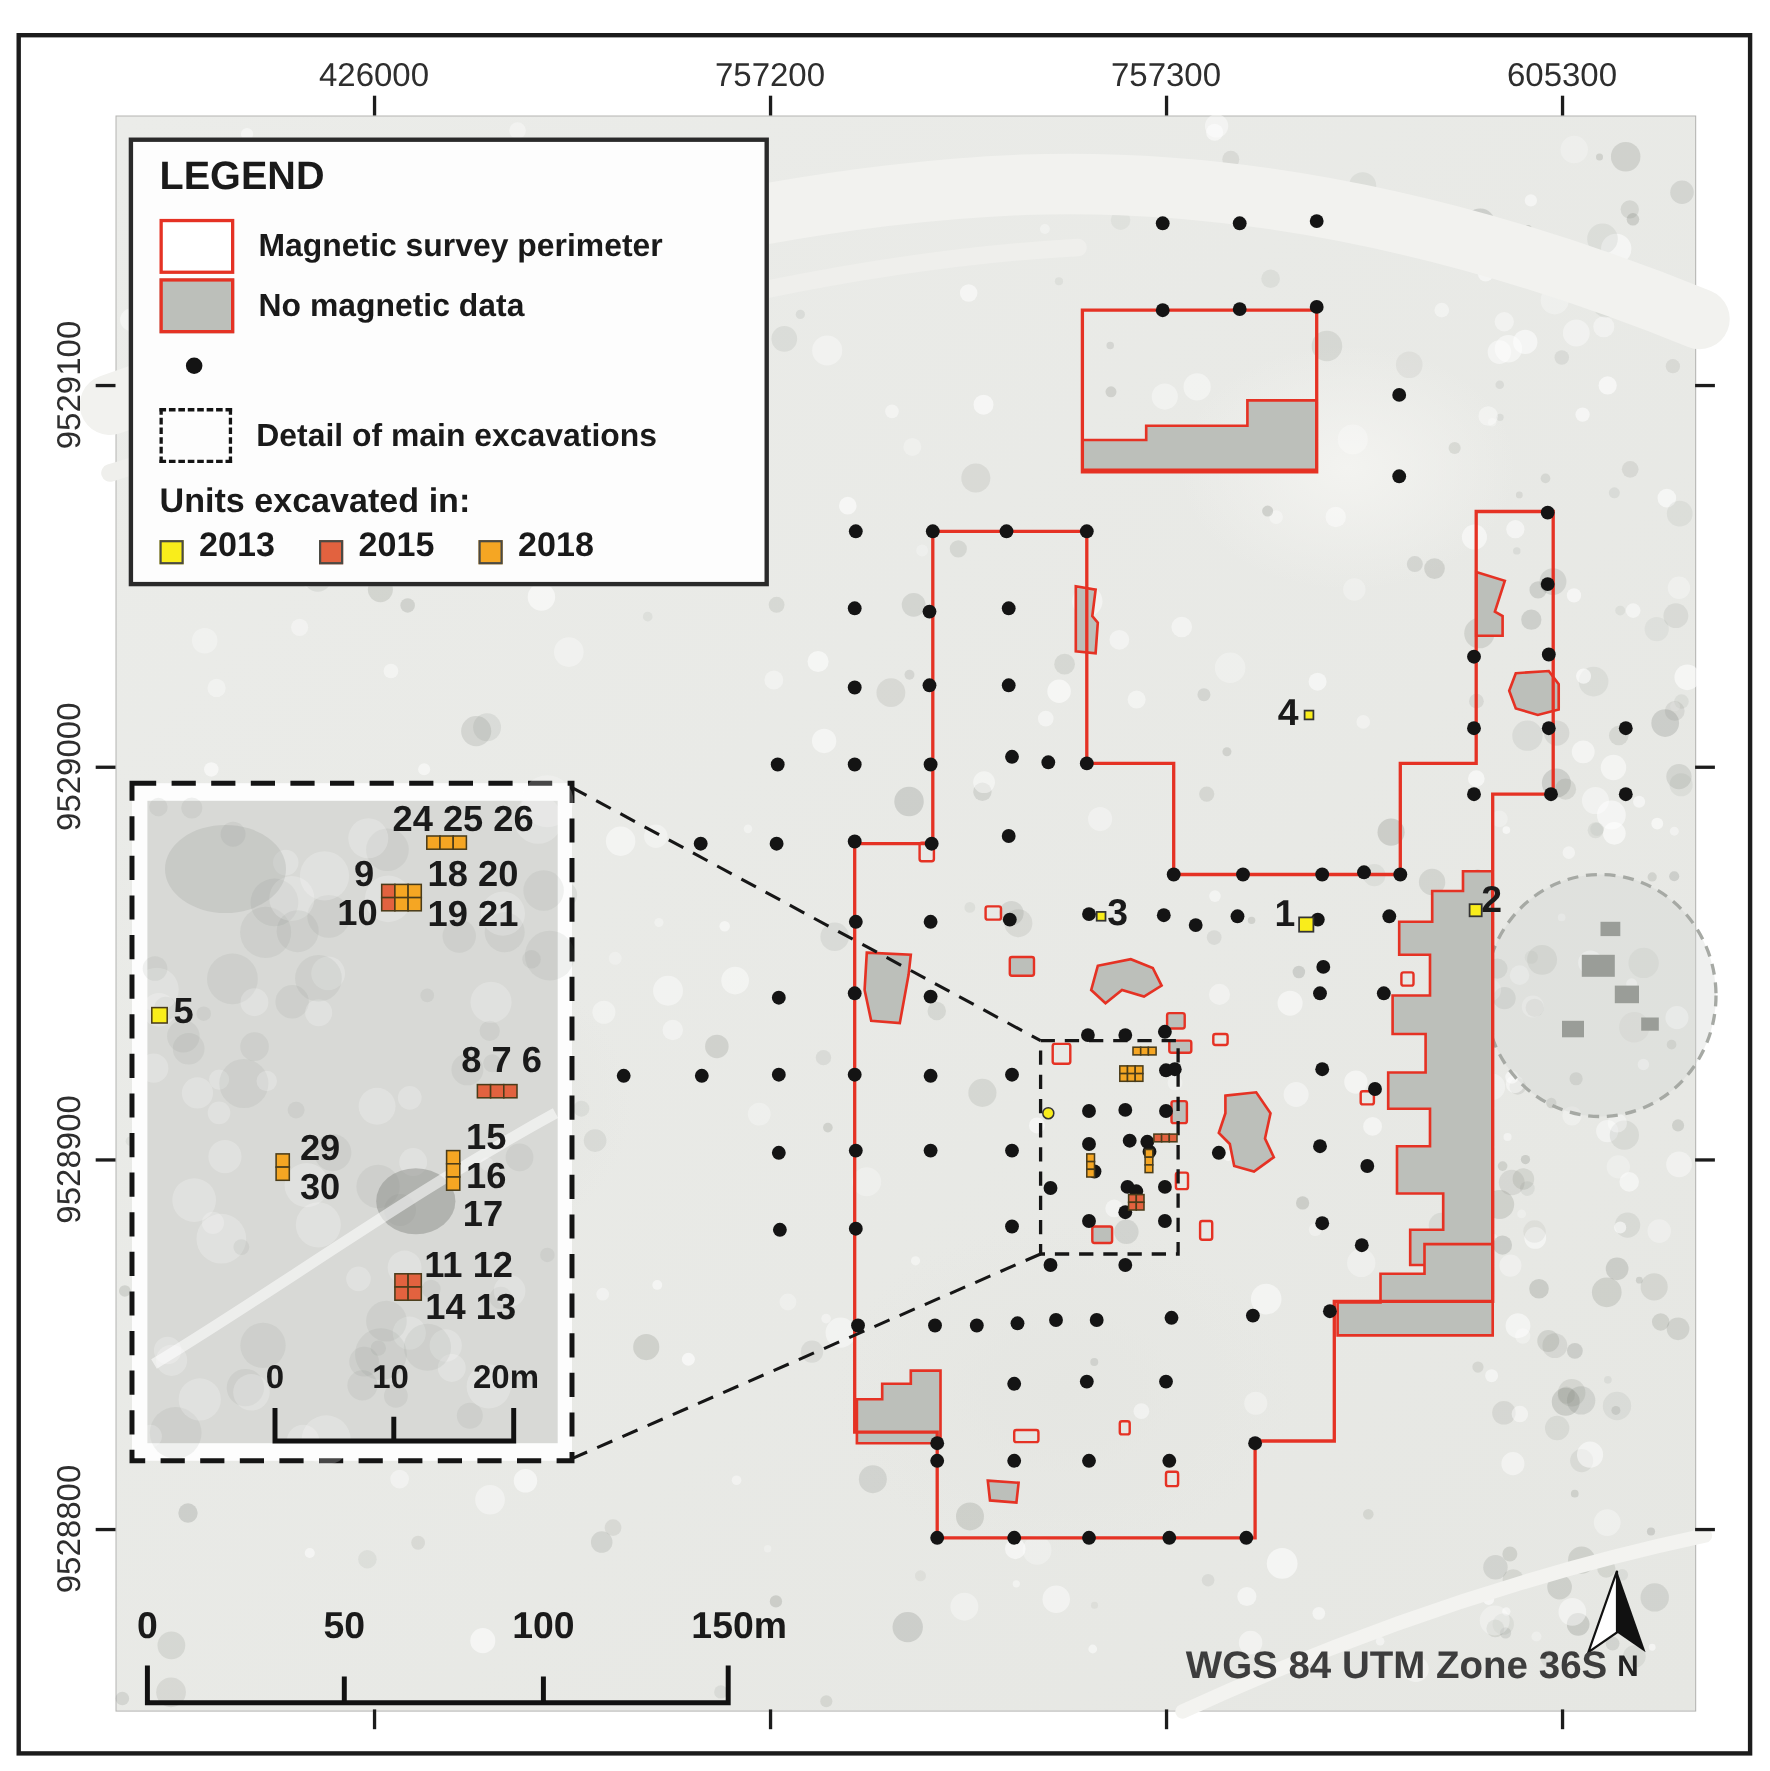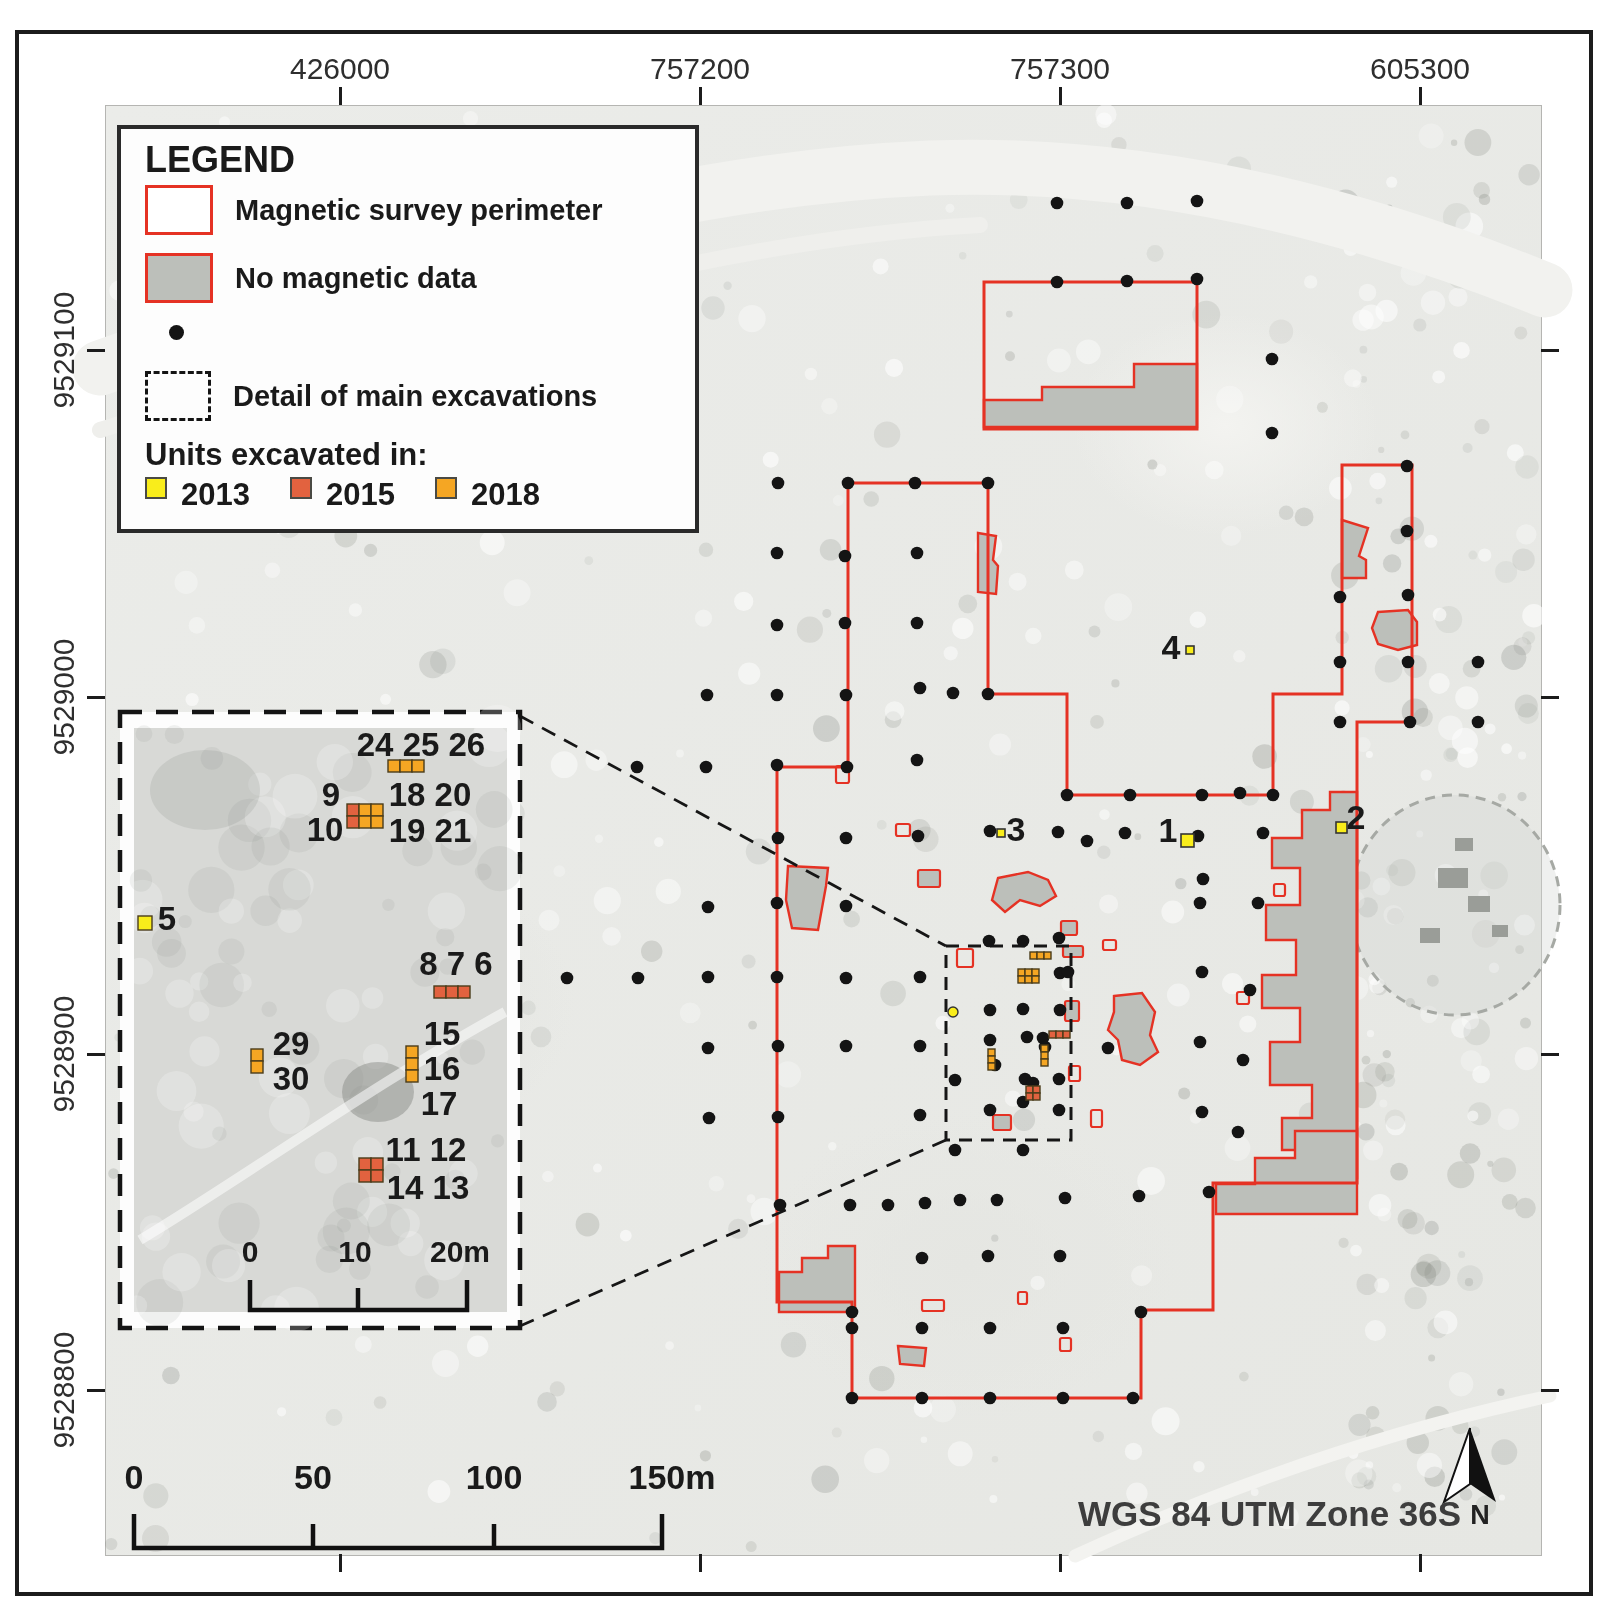--- a/index.html
+++ b/index.html
@@ -24,21 +24,21 @@
   .legend-title{position:absolute;left:24px;top:10px;font-size:36px;font-weight:bold;}
   .legend-row{position:absolute;left:24px;display:flex;align-items:center;}
   .legend-row .lbl{font-size:29px;font-weight:bold;margin-left:22px;white-space:nowrap;}
   .sw-perimeter{width:62px;height:44px;background:#fff;border:3px solid #e53224;}
   .sw-nodata{width:62px;height:44px;background:#bcbfba;border:3px solid #e53224;}
   .sw-dot{width:62px;display:flex;justify-content:center;}
   .sw-dot i{width:15px;height:15px;border-radius:50%;background:#141414;}
   .sw-detail{width:60px;height:44px;border:3px dashed #141414;background:transparent;}
   .units-title{position:absolute;left:24px;top:308px;font-size:31px;font-weight:bold;}
   .years-row{position:absolute;left:24px;top:348px;display:flex;align-items:center;gap:40px;}
-  .year-item{display:flex;align-items:flex-start;gap:14px;}
+  .year-item{display:flex;align-items:flex-end;gap:14px;}
   .year-sq{width:22px;height:22px;border:2px solid #4a4a44;box-sizing:border-box;}
   .year-lbl{font-size:31px;font-weight:bold;}
   .wgs{position:absolute;z-index:4;font-size:35px;font-weight:bold;color:#3d3d3d;white-space:nowrap;}
 </style>
 </head>
 <body>
 <div id="page">
 
 <div class="frame"></div>
 <div class="map-area"></div>
@@ -837,21 +837,21 @@
       </g>
       <g>
         <polygon points="1470,1428 1444,1502 1470,1484" fill="#fff" stroke="#111" stroke-width="2"></polygon>
         <polygon points="1470,1428 1496,1502 1470,1484" fill="#111"></polygon>
         <text x="1480" y="1524" font-size="27" font-weight="bold" fill="#222" text-anchor="middle" font-family="&quot;Liberation Sans&quot;,sans-serif">N</text>
       </g>
     </svg>
 
 <div class="legend">
   <div class="legend-title">LEGEND</div>
-  <div class="legend-row" style="top:56px;">
+  <div class="legend-row" style="top:70px;">
     <span class="sw-perimeter"></span>
     <span class="lbl">Magnetic survey perimeter</span>
   </div>
   <div class="legend-row" style="top:124px;align-items:center;">
     <span class="sw-nodata"></span>
     <span class="lbl">No magnetic data</span>
   </div>
   <div class="legend-row" style="top:196px;">
     <span class="sw-dot">
           <i></i>

